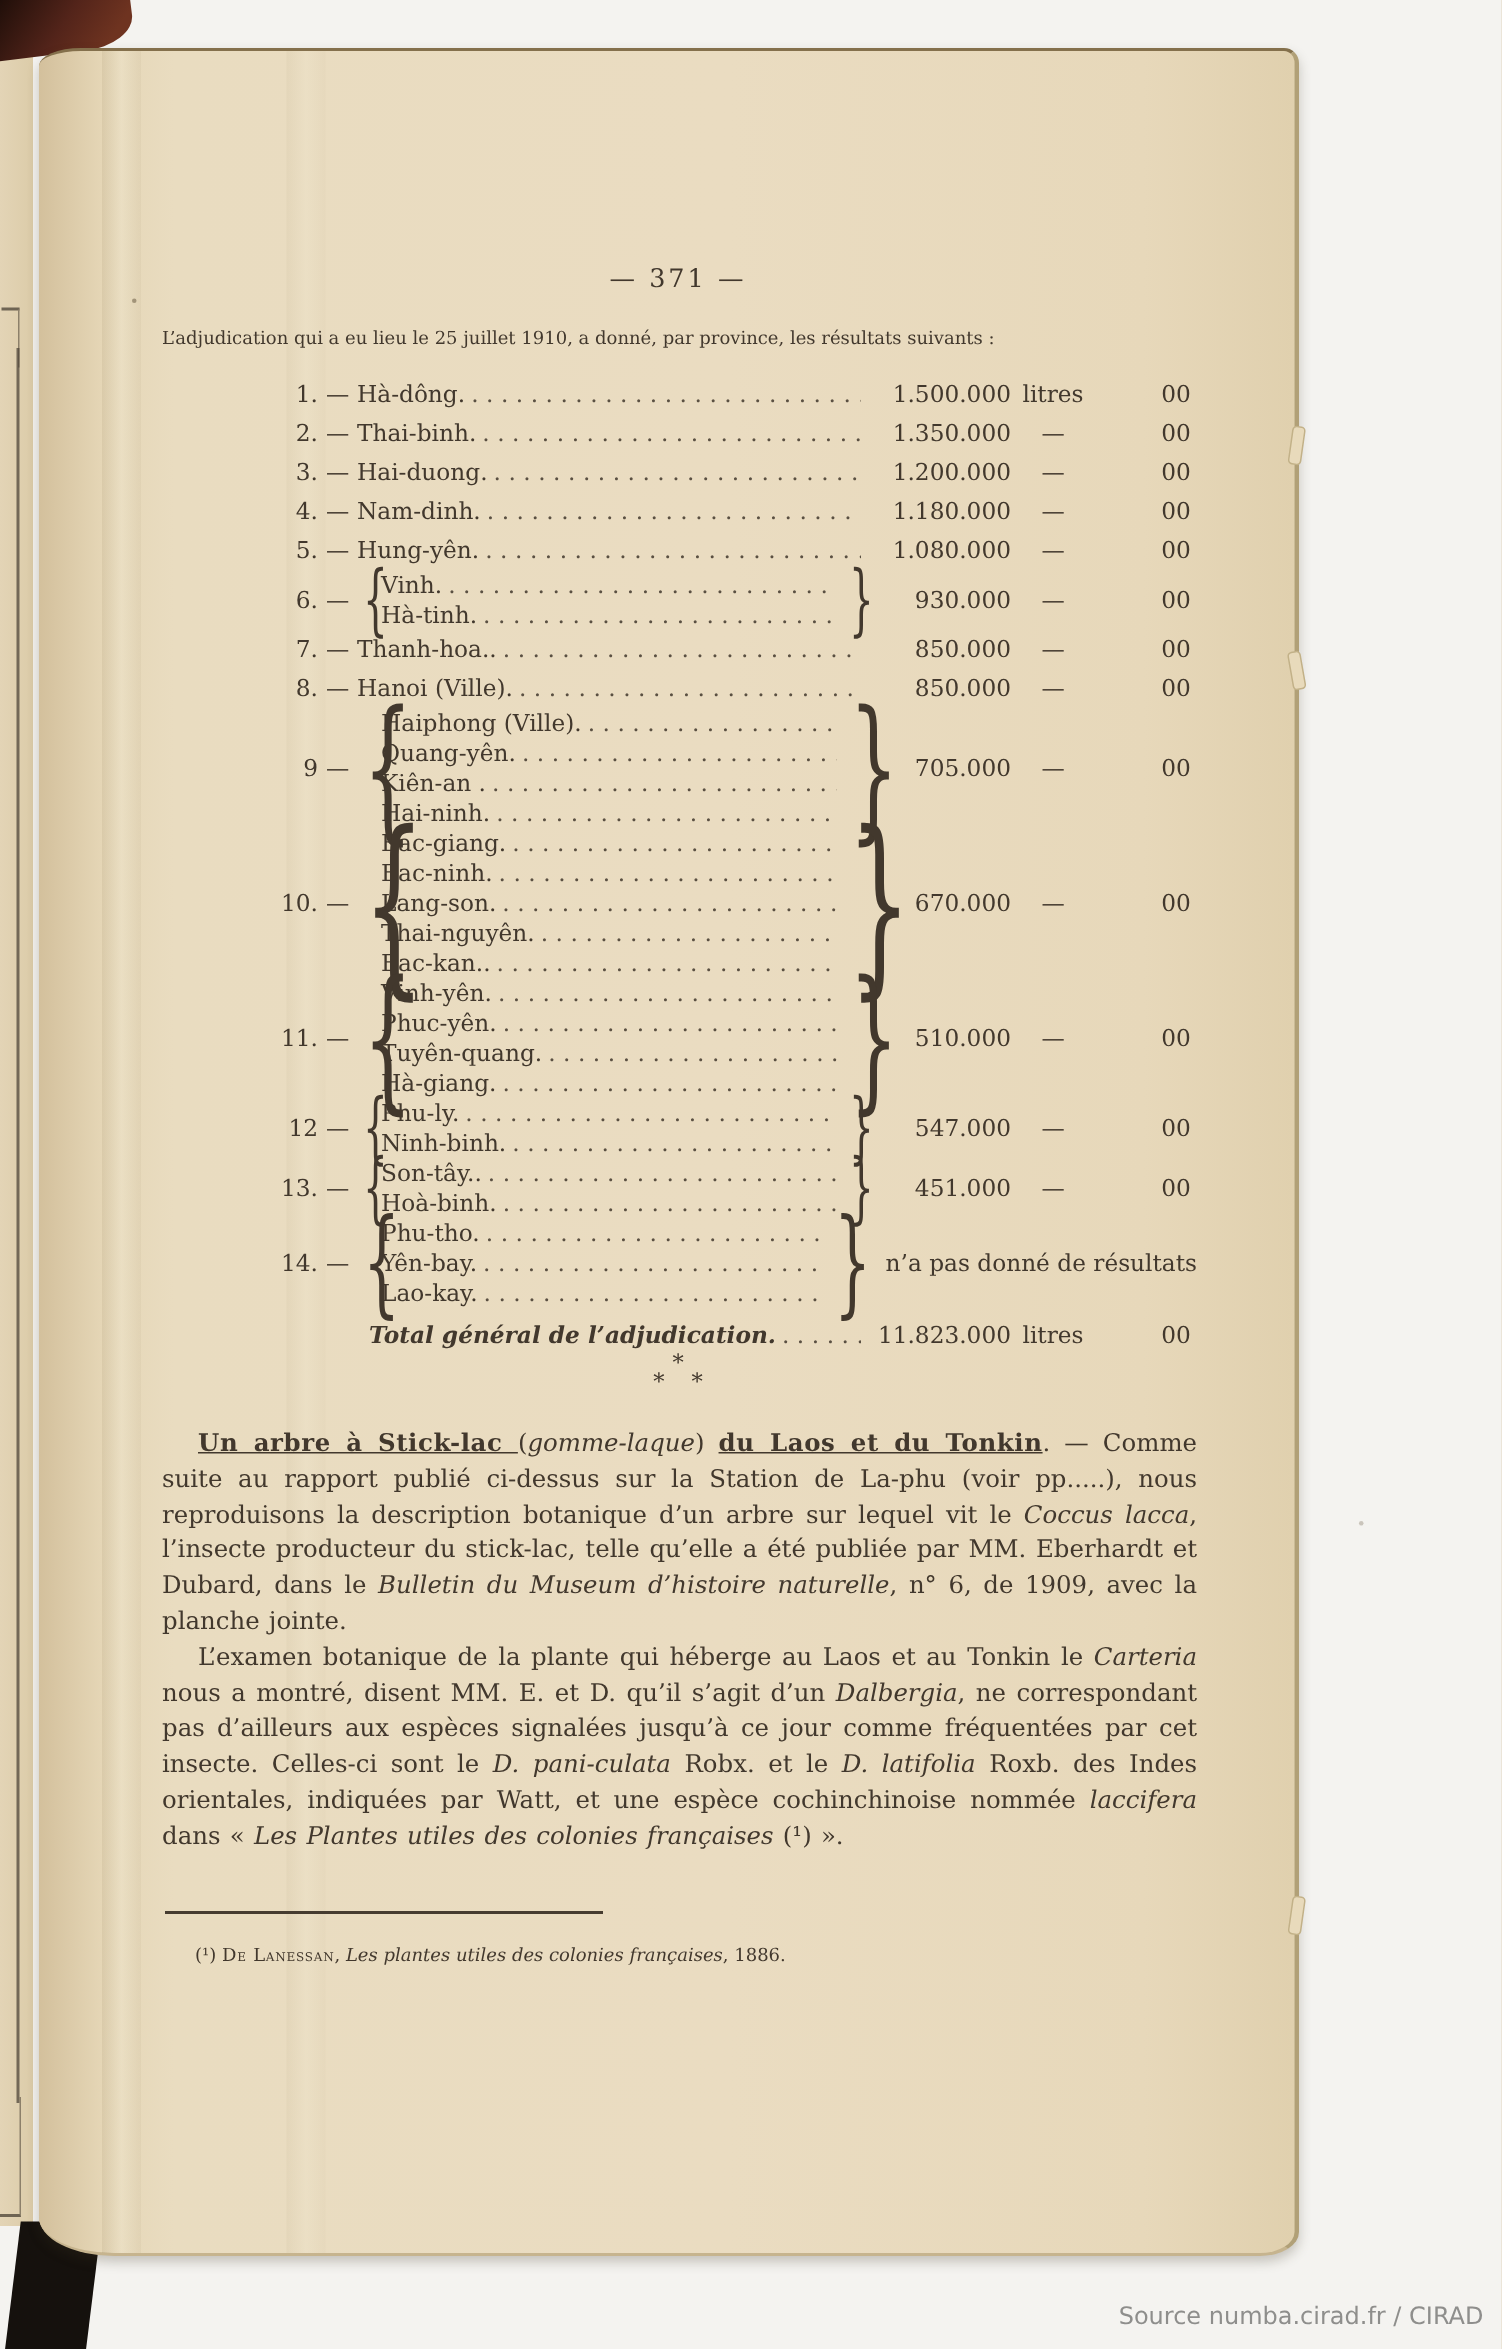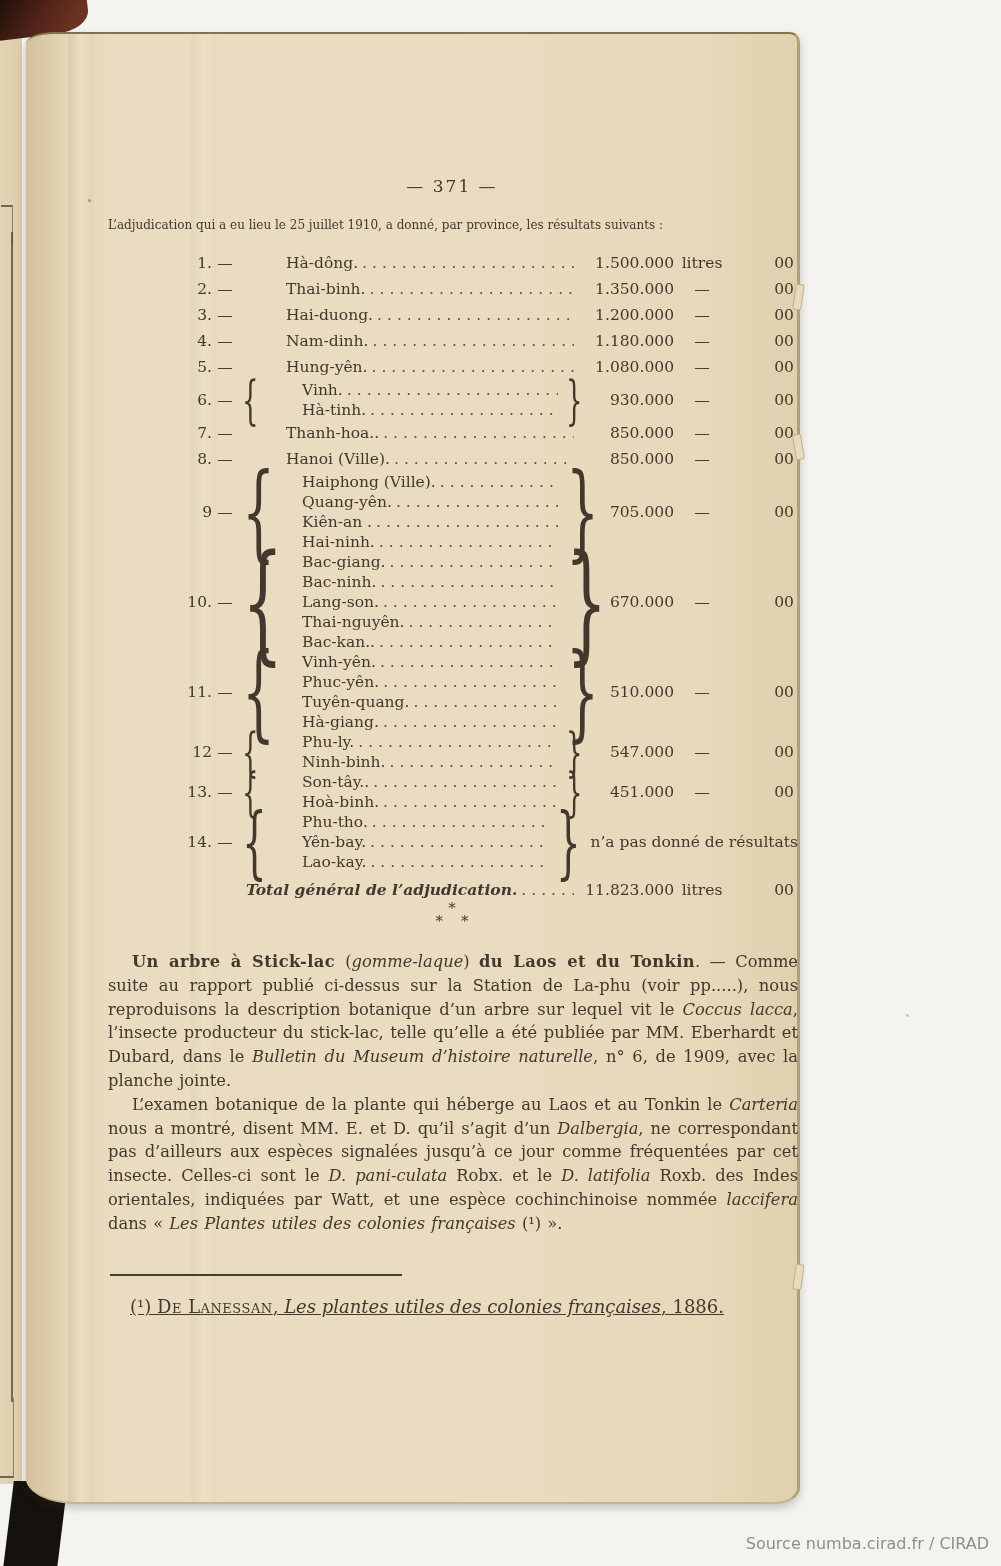--- a/index.html
+++ b/index.html
@@ -15,21 +15,21 @@
     border-top:2px solid #3f372c; border-right:1px solid #6a5f4e; opacity:.7; }
   .facing-frame-bot { position:absolute; left:0px; top:1398px; width:14px; height:80px;
     border-bottom:2px solid #3f372c; border-right:1px solid #6a5f4e; opacity:.7; }
   .binding-corner { position:absolute; left:-12px; top:-10px; width:100px; height:46px;
     background:linear-gradient(130deg,#1c0d08 10%,#53241a 55%,#6e3320 85%);
     transform:rotate(-7deg); border-bottom-right-radius:34px 20px; }
   .spine-bottom { position:absolute; left:8px; top:1481px; width:54px; height:95px;
     background:#15110d; transform:skewX(-7deg); }
 
   
-  .page { position:absolute; left:26px; top:32px; width:774px; height:1472px;
+  .page { position:absolute; left:26px; top:32px; width:840px; height:1472px;
     background:
       linear-gradient(to right, #d3c09c 0, #e5d6b6 42px, #e9dcc0 90px, #eadcc1 55%, #e7d8ba 88%, #e0d0ae 100%),
       #e9dbbf;
     border-top:2px solid #84704c;
     border-right:3px solid #b1a077;
     border-bottom:2px solid #c6b48e;
     border-radius:28px 10px 26px 50px / 12px 10px 16px 26px;
     box-shadow:0 4px 8px rgba(60,50,30,.25);
     color:#42382d;
   }
@@ -43,48 +43,48 @@
   
   .page-number { position:absolute; top:142px; left:82px; width:688px; text-align:center;
     font-size:17px; letter-spacing:2px; }
   .intro { position:absolute; top:184px; left:82px; width:692px; font-size:12px; }
 
   .adj-list { position:absolute; top:216px; left:156px; width:616px; font-size:15.5px; }
   .row { display:flex; align-items:center; line-height:26px; }
   .row .num { width:30px; text-align:right; flex:none; }
   .row .dash { width:26px; text-align:center; flex:none; }
   .names { flex:1; min-width:0; display:flex; flex-direction:column; }
-  .name-line { display:flex; align-items:center; line-height:20px;margin-left:48px; }
+  .name-line { display:flex; align-items:center; line-height:20px; }
   .row.single .name-line { line-height:26px; }
   .name { white-space:nowrap; }
   .leader { flex:1; overflow:hidden; white-space:nowrap; letter-spacing:5px; margin:0 4px; opacity:.85; }
   .brace { flex:none; width:16px; text-align:center; line-height:0; transform:scaleX(.5);
     font-weight:400; color:#42382d; }
   .val { width:96px; text-align:right; flex:none; }
   .unit { width:56px; text-align:center; flex:none; }
   .cents { width:28px; text-align:center; flex:none;margin-left:40px; }
   .result { flex:none; white-space:nowrap; margin-left:22px; }
   .row.total { margin-top:4px; line-height:28px; }
   .row.total .tlabel { font-style:italic; margin-left:64px; white-space:nowrap;font-weight:bold; }
 
   .asterism { position:absolute; top:868px; left:82px; width:688px; text-align:center;
     font-size:15px; line-height:13px; letter-spacing:0; }
   .asterism .stars-bottom span { display:inline-block; margin:0 9px; }
 
   .article { position:absolute; top:916px; left:82px; width:690px; font-size:16.3px;
     line-height:23.8px; text-align:justify; }
   .article p { text-indent:24px; margin:0; word-spacing:1px; }
-  .seg-b { font-weight:bold; letter-spacing:.4px; }
+  .seg-b { font-weight:bold; letter-spacing:.4px;text-decoration:underline; }
   .seg-i { font-style:italic; }
   .seg-sc { font-variant:small-caps; letter-spacing:.5px; }
 
   .footnote-rule { position:absolute; top:1240px; left:84px; width:292px; height:0;
     border-top:2px solid #463c30; }
-  .footnote { position:absolute; top:1262px; left:82px; width:660px; font-size:18px;
-    padding-left:22px;text-decoration:underline; }
+  .footnote { position:absolute; top:1262px; left:82px; width:660px; font-size:12px;
+    padding-left:22px; }
 
   .source-credit { position:absolute; right:12px; top:1534px; font-family:"DejaVu Sans", sans-serif;
     font-size:16px; color:#8e8e8c; }
 </style>
 </head>
 <body>
 
 <div class="scan">
 
   <div class="facing-sliver"></div>

